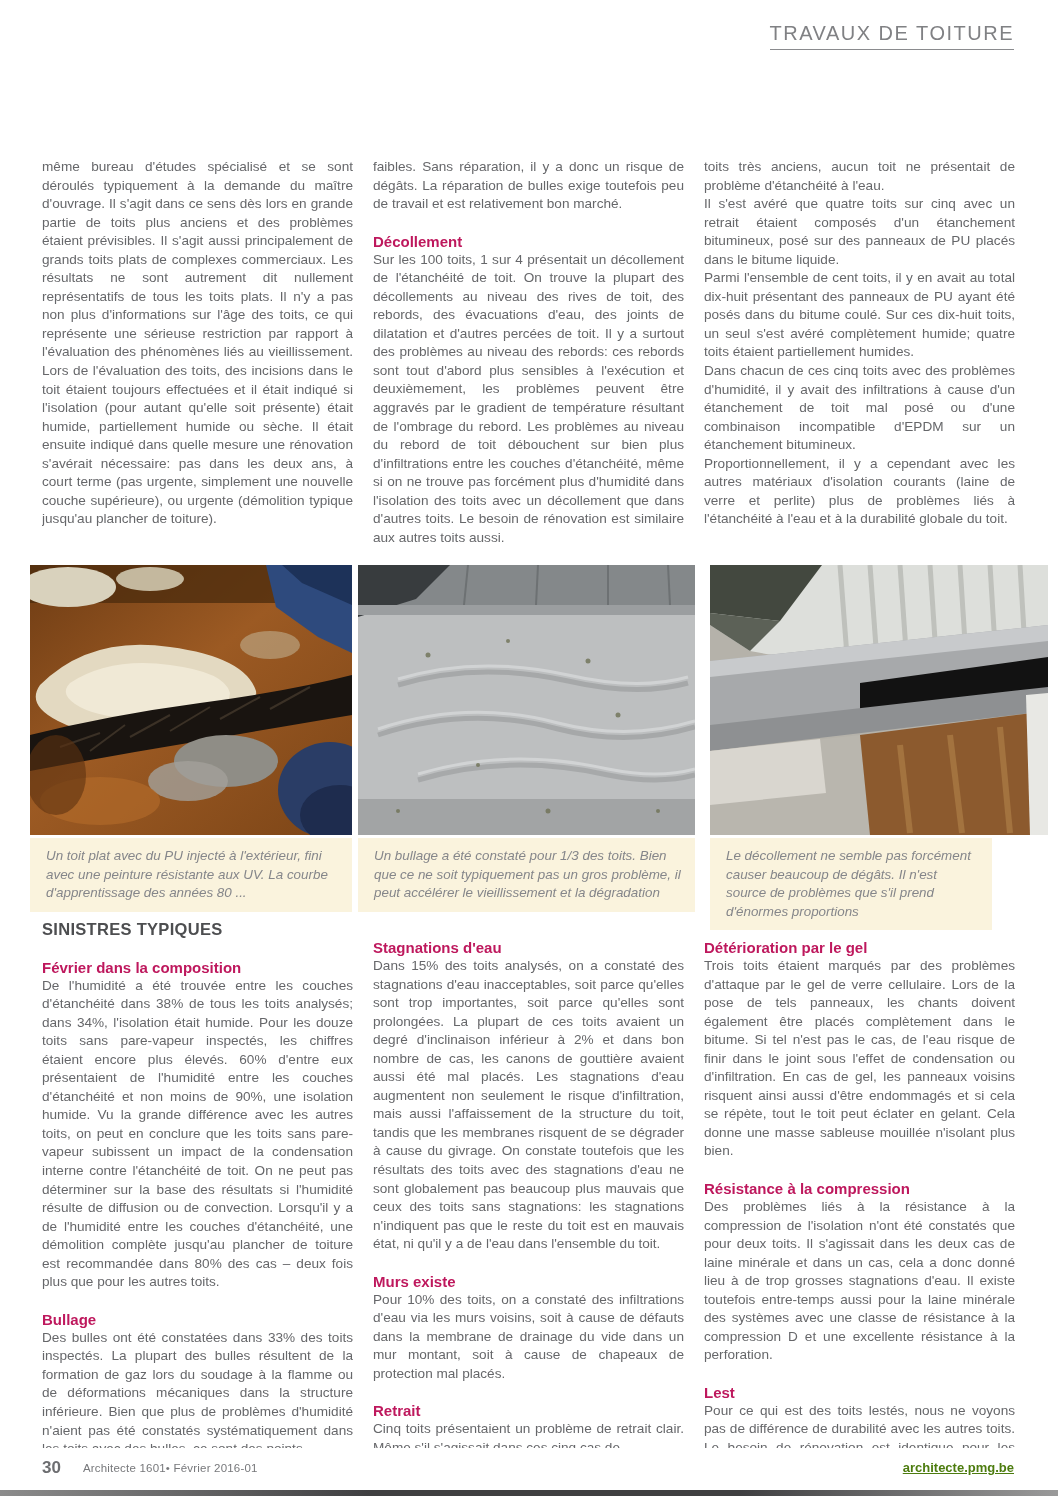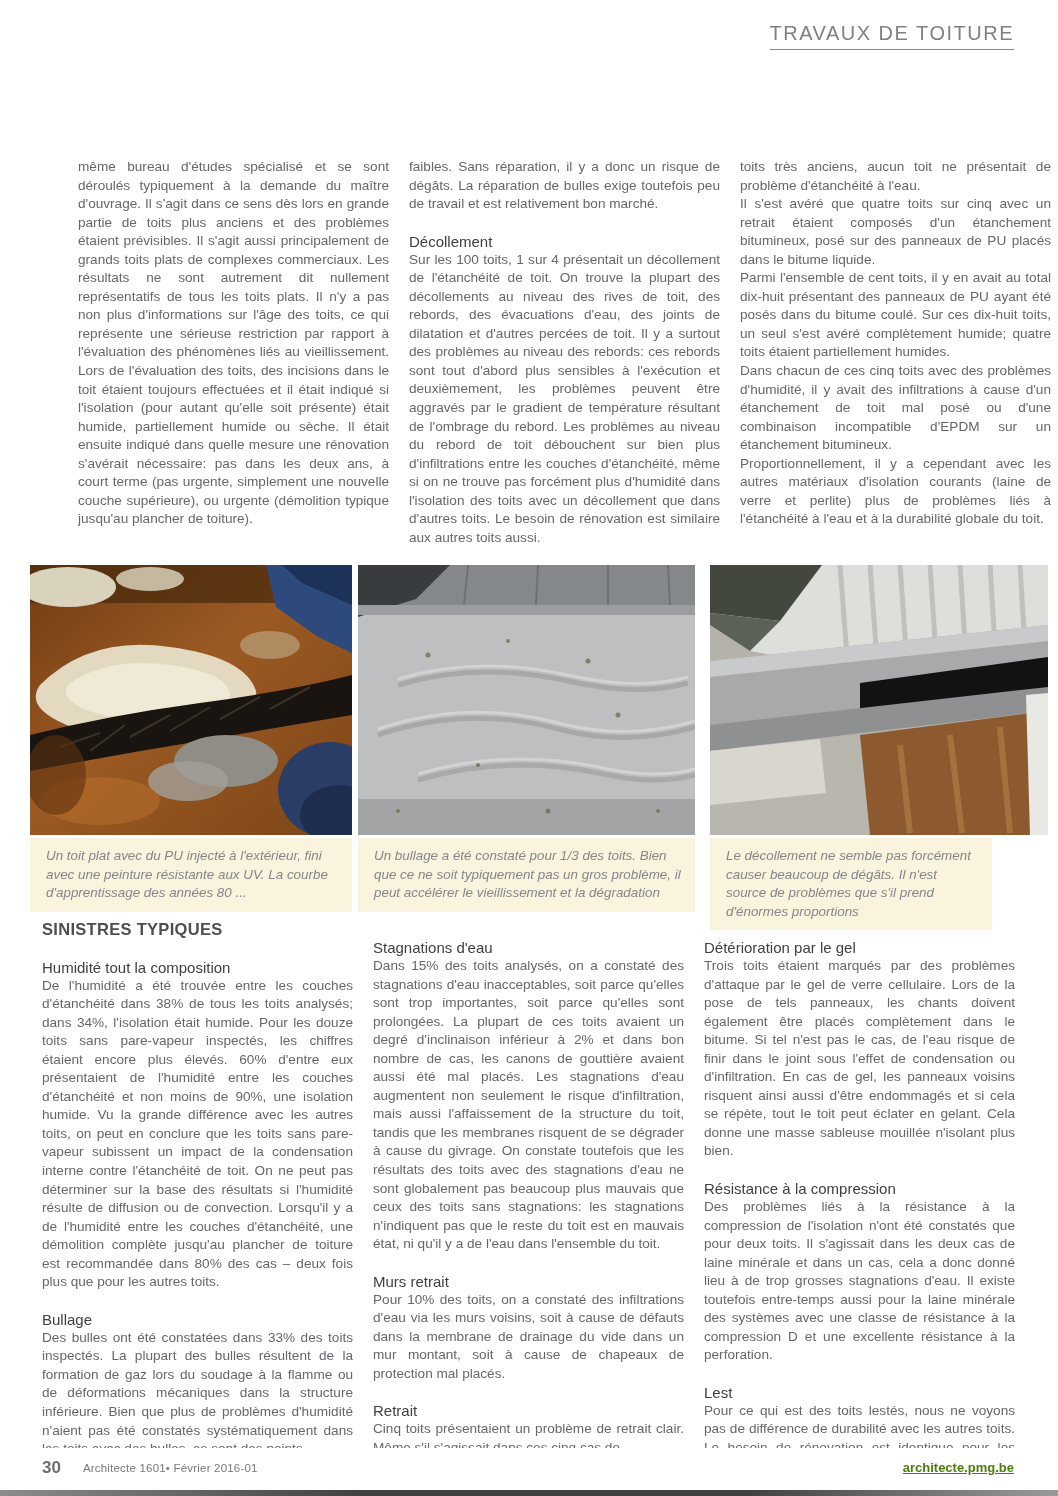--- a/index.html
+++ b/index.html
@@ -18,28 +18,28 @@
   }
   
   .col{
     position:absolute;width:311px;
     font-size:13.6px;line-height:18.55px;
     text-align:justify;overflow:hidden;
   }
   .col p.para{margin:0;}
   .col h3.heading{
     margin:18px 0 0 0;font-size:15px;line-height:19px;
-    color:#404040;font-weight:normal;
+    color:#be185d;font-weight:bold;
   }
   .col > :first-child{margin-top:0;}
   .col h2.kicker{
     margin:0 0 19px 0;font-size:16.5px;letter-spacing:.3px;
     color:#4d4e50;font-weight:bold;
   }
-  .topcol{top:158px;height:402px;margin-left:36px;}
+  .topcol{top:158px;height:402px;}
   .botcol{top:920px;height:528px;}
   #tc1,#bc1{left:42px;}
   #tc2,#bc2{left:373px;}
   #tc3,#bc3{left:704px;}
 
   
   .photo{position:absolute;top:565px;height:270px;overflow:hidden;background:#999;}
   .photo svg{display:block;width:100%;height:100%;}
   #ph1{left:30px;width:322px;}
   #ph2{left:358px;width:337px;}
@@ -193,29 +193,29 @@
       <polygon points="316,130 338,128 338,270 320,270" fill="#e8e8e4"></polygon>
     </svg>
   </div>
 
   <div id="cap1" class="caption">Un toit plat avec du PU injecté à l'extérieur, fini avec une peinture résistante aux UV. La courbe d'apprentissage des années 80 ...</div>
   <div id="cap2" class="caption">Un bullage a été constaté pour 1/3 des toits. Bien que ce ne soit typiquement pas un gros problème, il peut accélérer le vieillissement et la dégradation</div>
   <div id="cap3" class="caption">Le décollement ne semble pas forcément causer beaucoup de dégâts. Il n'est source de problèmes que s'il prend d'énormes proportions</div>
 
   <div id="bc1" class="col botcol">
       <h2 class="kicker">SINISTRES TYPIQUES</h2>
-      <h3 class="heading">Humidité tout la composition</h3>
+      <h3 class="heading">Février dans la composition</h3>
       <p class="para">De l'humidité a été trouvée entre les couches d'étanchéité dans 38% de tous les toits analysés; dans 34%, l'isolation était humide. Pour les douze toits sans pare-vapeur inspectés, les chiffres étaient encore plus élevés. 60% d'entre eux présentaient de l'humidité entre les couches d'étanchéité et non moins de 90%, une isolation humide. Vu la grande différence avec les autres toits, on peut en conclure que les toits sans pare-vapeur subissent un impact de la condensation interne contre l'étanchéité de toit. On ne peut pas déterminer sur la base des résultats si l'humidité résulte de diffusion ou de convection. Lorsqu'il y a de l'humidité entre les couches d'étanchéité, une démolition complète jusqu'au plancher de toiture est recommandée dans 80% des cas – deux fois plus que pour les autres toits.</p>
       <h3 class="heading">Bullage</h3>
       <p class="para">Des bulles ont été constatées dans 33% des toits inspectés. La plupart des bulles résultent de la formation de gaz lors du soudage à la flamme ou de déformations mécaniques dans la structure inférieure. Bien que plus de problèmes d'humidité n'aient pas été constatés systématiquement dans les toits avec des bulles, ce sont des points</p>
     </div>
   <div id="bc2" class="col botcol">
       <h3 class="heading">Stagnations d'eau</h3>
       <p class="para">Dans 15% des toits analysés, on a constaté des stagnations d'eau inacceptables, soit parce qu'elles sont trop importantes, soit parce qu'elles sont prolongées. La plupart de ces toits avaient un degré d'inclinaison inférieur à 2% et dans bon nombre de cas, les canons de gouttière avaient aussi été mal placés. Les stagnations d'eau augmentent non seulement le risque d'infiltration, mais aussi l'affaissement de la structure du toit, tandis que les membranes risquent de se dégrader à cause du givrage. On constate toutefois que les résultats des toits avec des stagnations d'eau ne sont globalement pas beaucoup plus mauvais que ceux des toits sans stagnations: les stagnations n'indiquent pas que le reste du toit est en mauvais état, ni qu'il y a de l'eau dans l'ensemble du toit.</p>
-      <h3 class="heading">Murs retrait</h3>
+      <h3 class="heading">Murs existe</h3>
       <p class="para">Pour 10% des toits, on a constaté des infiltrations d'eau via les murs voisins, soit à cause de défauts dans la membrane de drainage du vide dans un mur montant, soit à cause de chapeaux de protection mal placés.</p>
       <h3 class="heading">Retrait</h3>
       <p class="para">Cinq toits présentaient un problème de retrait clair. Même s'il s'agissait dans ces cinq cas de</p>
     </div>
   <div id="bc3" class="col botcol">
       <h3 class="heading">Détérioration par le gel</h3>
       <p class="para">Trois toits étaient marqués par des problèmes d'attaque par le gel de verre cellulaire. Lors de la pose de tels panneaux, les chants doivent également être placés complètement dans le bitume. Si tel n'est pas le cas, de l'eau risque de finir dans le joint sous l'effet de condensation ou d'infiltration. En cas de gel, les panneaux voisins risquent ainsi aussi d'être endommagés et si cela se répète, tout le toit peut éclater en gelant. Cela donne une masse sableuse mouillée n'isolant plus bien.</p>
       <h3 class="heading">Résistance à la compression</h3>
       <p class="para">Des problèmes liés à la résistance à la compression de l'isolation n'ont été constatés que pour deux toits. Il s'agissait dans les deux cas de laine minérale et dans un cas, cela a donc donné lieu à de trop grosses stagnations d'eau. Il existe toutefois entre-temps aussi pour la laine minérale des systèmes avec une classe de résistance à la compression D et une excellente résistance à la perforation.</p>
       <h3 class="heading">Lest</h3>

